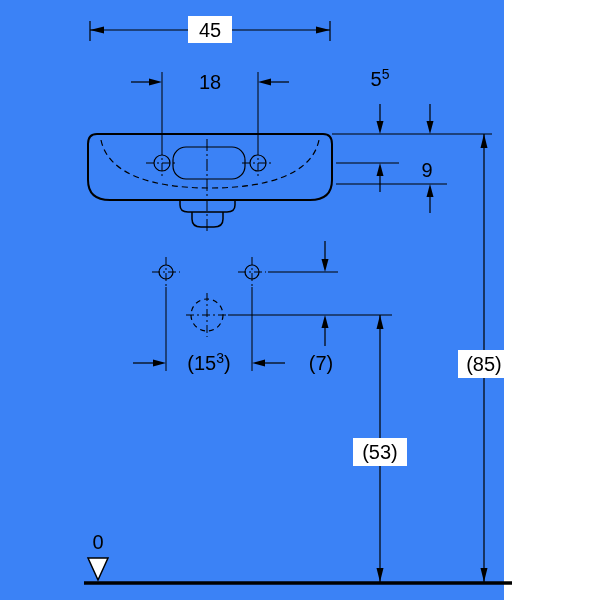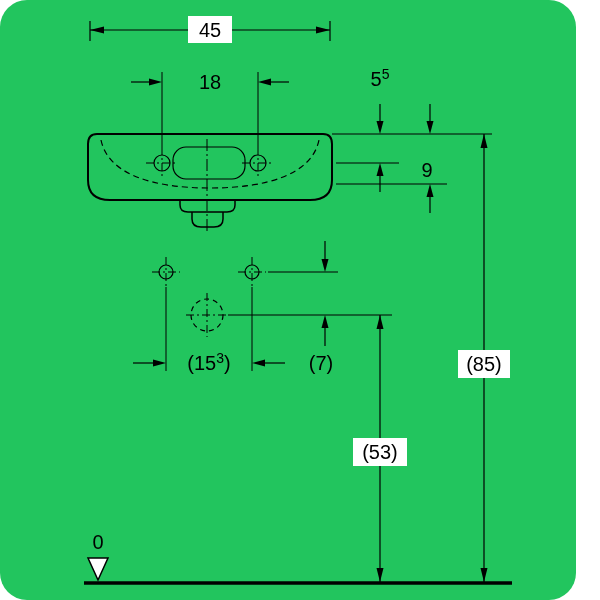--- a/index.html
+++ b/index.html
@@ -1,26 +1,25 @@
 <!DOCTYPE html>
 <html><head>
 <meta charset="utf-8">
 <style>
   html, body {
     margin: 0;
     padding: 0;
     background: #ffffff;
   }
   .stage {
-    width: 576px;
+    width: 504px;
     height: 600px;
-    background: #22c55e;
+    background: #3b82f6;
     position: relative;
     font-family: "Liberation Sans", sans-serif;
-    border-radius: 27px;
   }
   svg text {
     font-family: "Liberation Sans", sans-serif;
     fill: #000000;
   }
   .dim-label { font-size: 20px; }
   .sup-label { font-size: 14px; }
 </style>
 </head>
 <body>

